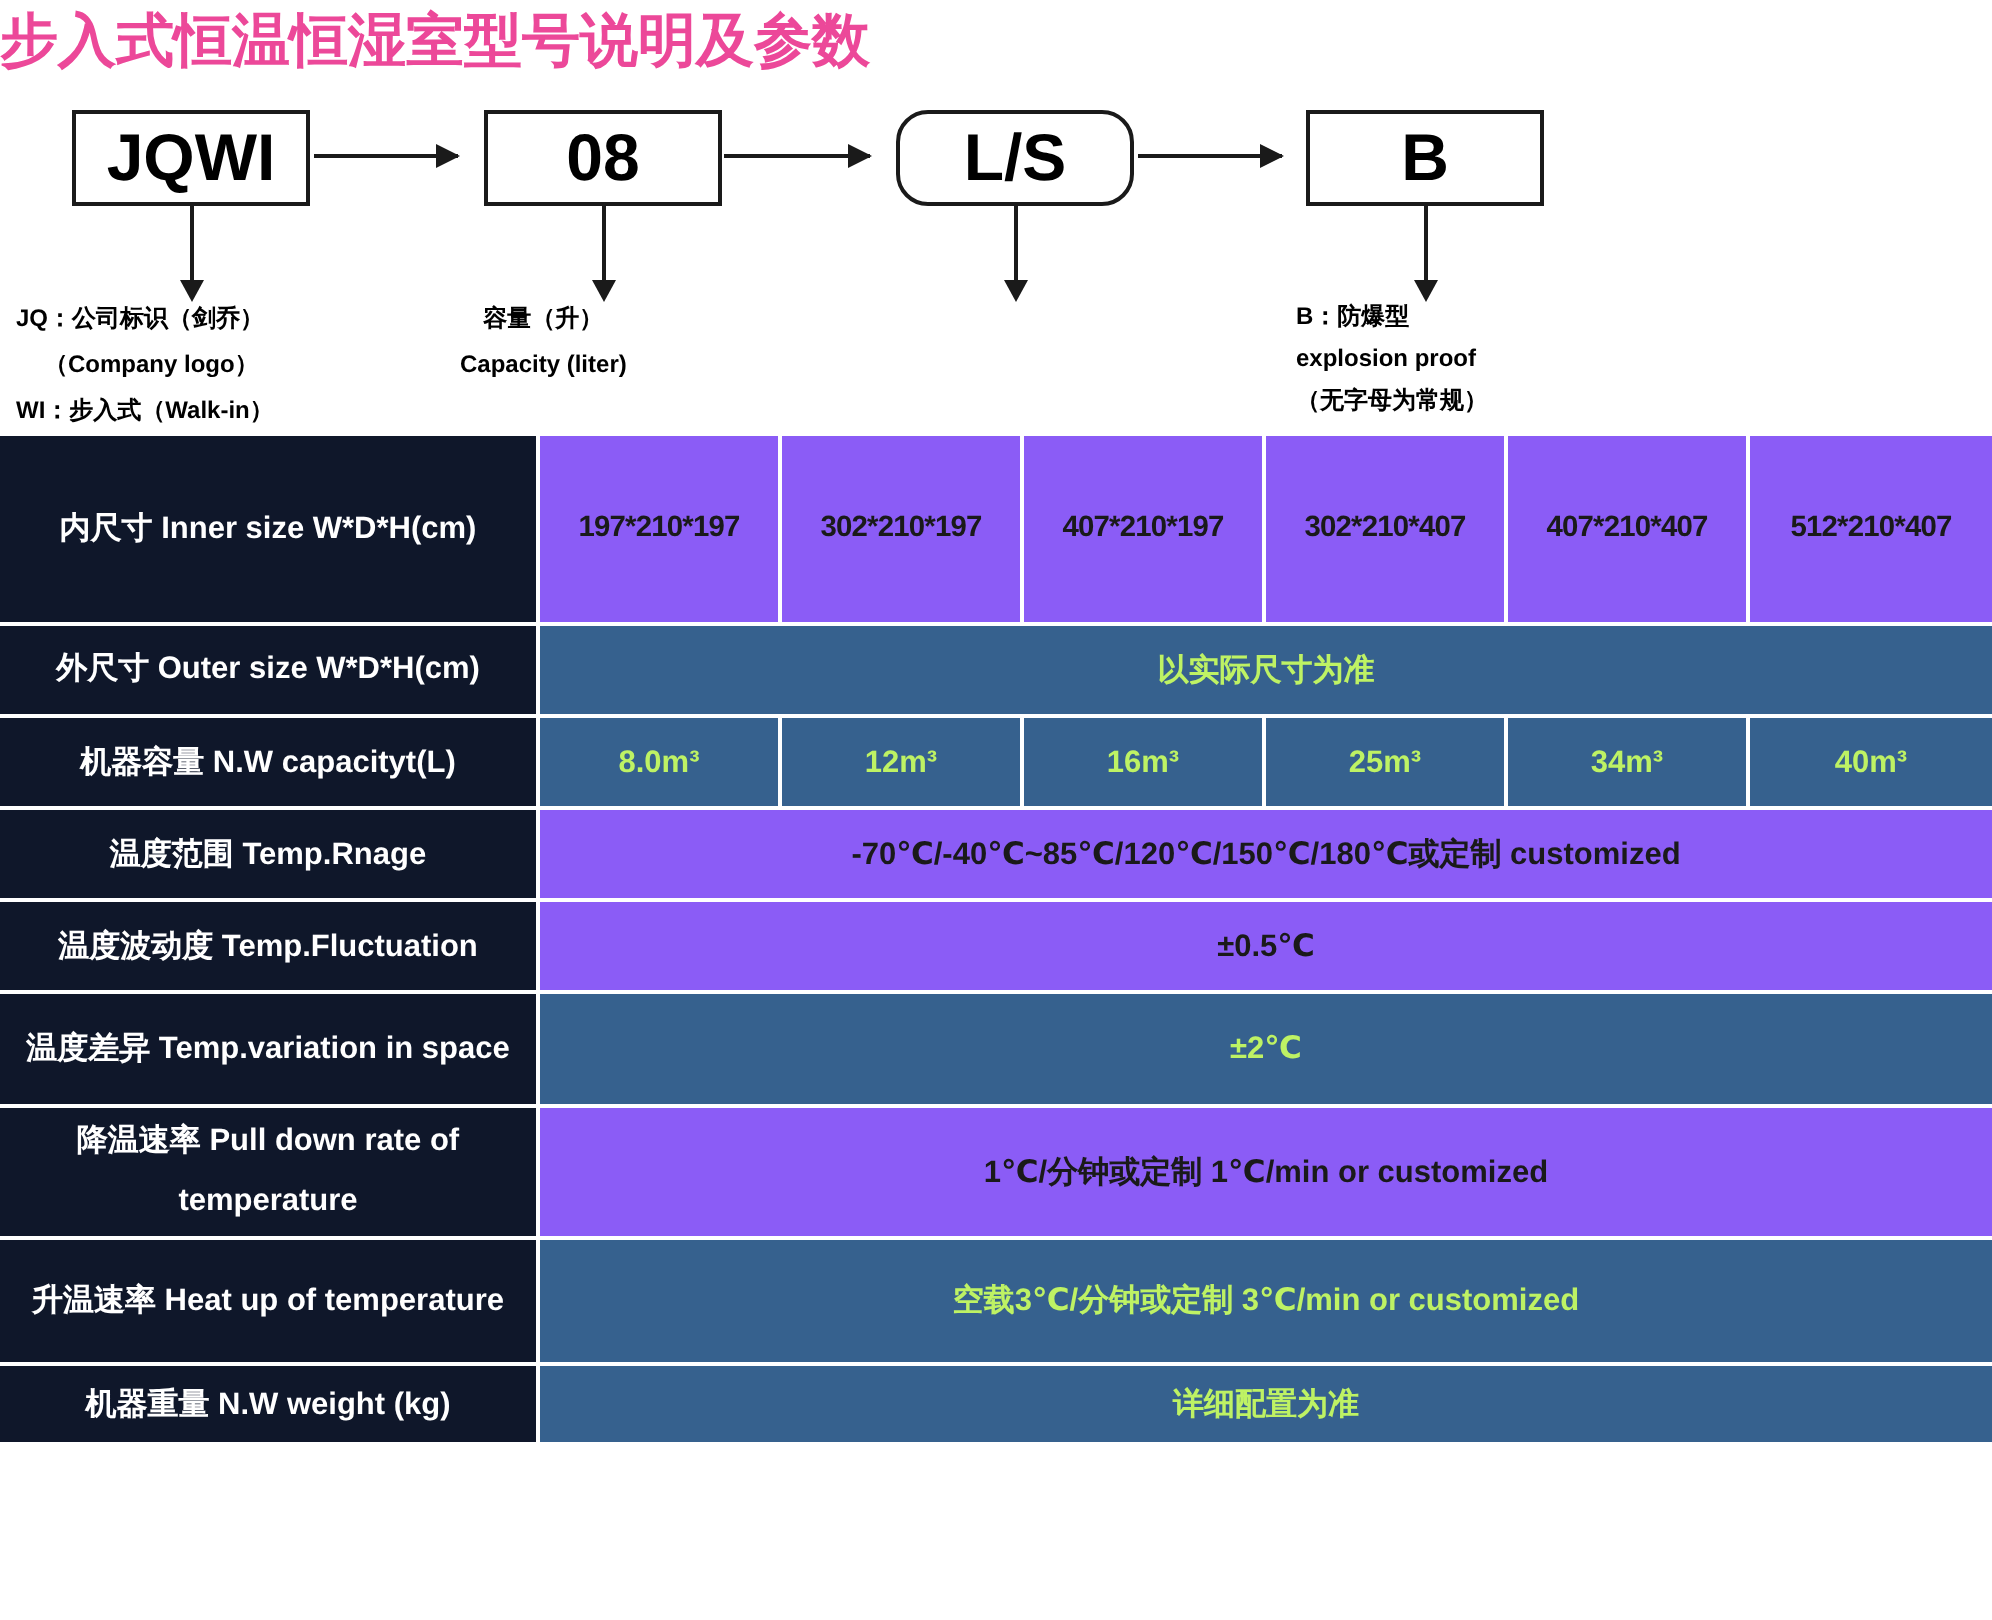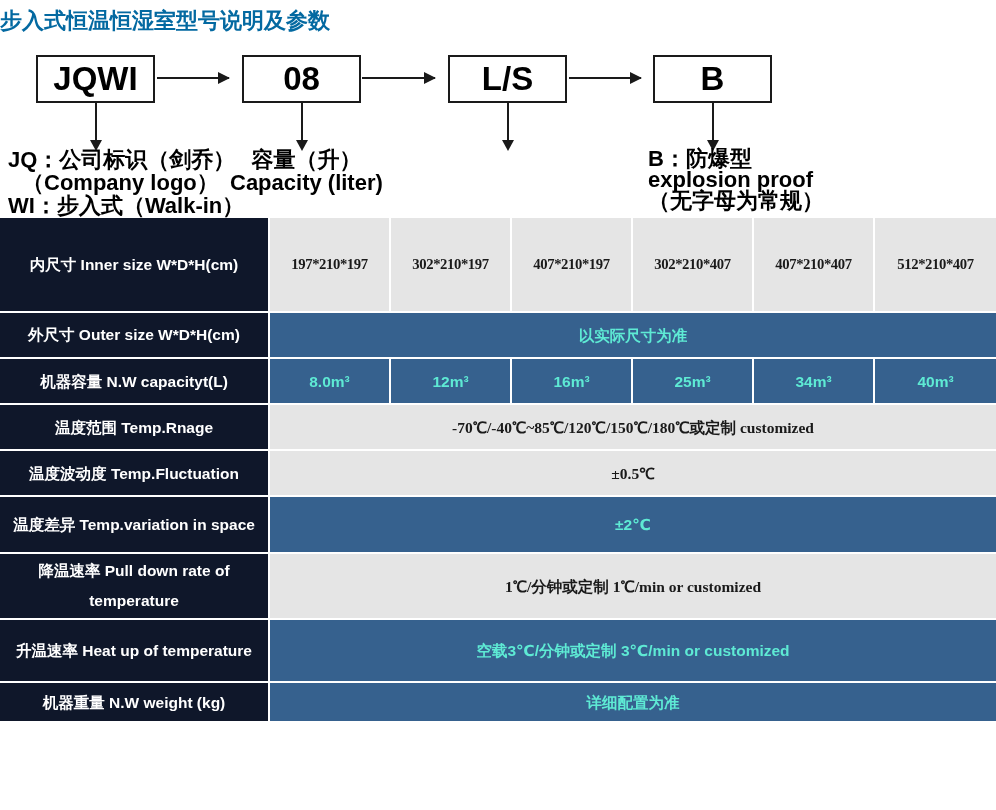--- a/index.html
+++ b/index.html
@@ -7,37 +7,37 @@
     width:996px;height:810px;overflow:hidden;
     background:#ffffff;
     font-family:"Liberation Sans","DejaVu Sans",sans-serif;
     -webkit-font-smoothing:antialiased;
   }
   #page{position:relative;width:996px;height:810px;overflow:hidden;}
 
   
   .title{
     position:absolute;left:0;top:4px;width:908px;
-    font-size:22px;font-weight:bold;color:#0369a1;
+    font-size:29px;font-weight:bold;color:#ec4899;
     letter-spacing:0px;line-height:34px;white-space:nowrap;
   }
 
   
   .diagram{position:absolute;left:0;top:48px;width:996px;height:168px;}
   .node{
     position:absolute;box-sizing:border-box;
     border:2px solid #1a1a1a;background:#ffffff;
     height:48px;width:119px;
     display:flex;align-items:center;justify-content:center;
     font-size:33px;font-weight:bold;color:#000000;
     font-family:"Liberation Sans","DejaVu Sans",sans-serif;
   }
   .n0{left:36px;top:7px;}
   .n1{left:242px;top:7px;}
-  .n2{left:448px;top:7px;}
+  .n2{left:448px;top:7px;border-radius:16px;}
   .n3{left:653px;top:7px;}
 
   
   .harrow{position:absolute;top:29px;height:2px;background:#1a1a1a;}
   .harrow::after{
     content:"";position:absolute;right:-1px;top:-5px;
     border-left:12px solid #1a1a1a;
     border-top:6px solid transparent;
     border-bottom:6px solid transparent;
   }
@@ -53,21 +53,21 @@
     border-left:6px solid transparent;
     border-right:6px solid transparent;
   }
   .va0{left:95px;}
   .va1{left:301px;}
   .va2{left:507px;}
   .va3{left:712px;}
 
   .caption{
     position:absolute;top:100px;
-    font-size:22px;font-weight:bold;color:#000000;
+    font-size:12px;font-weight:bold;color:#000000;
     line-height:23px;white-space:nowrap;
   }
   .cap0{left:8px;}
   .cap1{left:230px;text-align:center;}
   .cap2{left:440px;line-height:30px;}
   .cap3{left:648px;line-height:21px;}
   .cap0 .l2{display:block;padding-left:14px;}
 
   
   .tbl{
@@ -80,22 +80,22 @@
     border-right:2px solid #ffffff;
     border-bottom:2px solid #ffffff;
     font-size:15.5px;font-weight:bold;
     text-align:center;vertical-align:middle;
     padding:2px 3px;
     line-height:25px;
   }
   .tbl td:last-child{border-right:none;}
   .hdr      {background:#36618e;color:#ffffff;}
   .lbl      {background:#0f172a;color:#ffffff;}
-  .cell-blue{background:#36618e;color:#5eead4;}
-  .cell-wht {background:#e5e5e5;color:#1a1a1a;font-family:Liberation Serif, serif;}
+  .cell-blue{background:#36618e;color:#bef264;}
+  .cell-wht {background:#8b5cf6;color:#1a1a1a;}
   .lbl.lbl-wrap{line-height:30px;}
   td.narrow{font-size:14.7px;letter-spacing:-0.4px;}
   .hdr-model{font-size:17px;}
   .hdr-name{font-size:16px;}
 </style>
 </head>
 <body>
 
 <div id="page">
 

